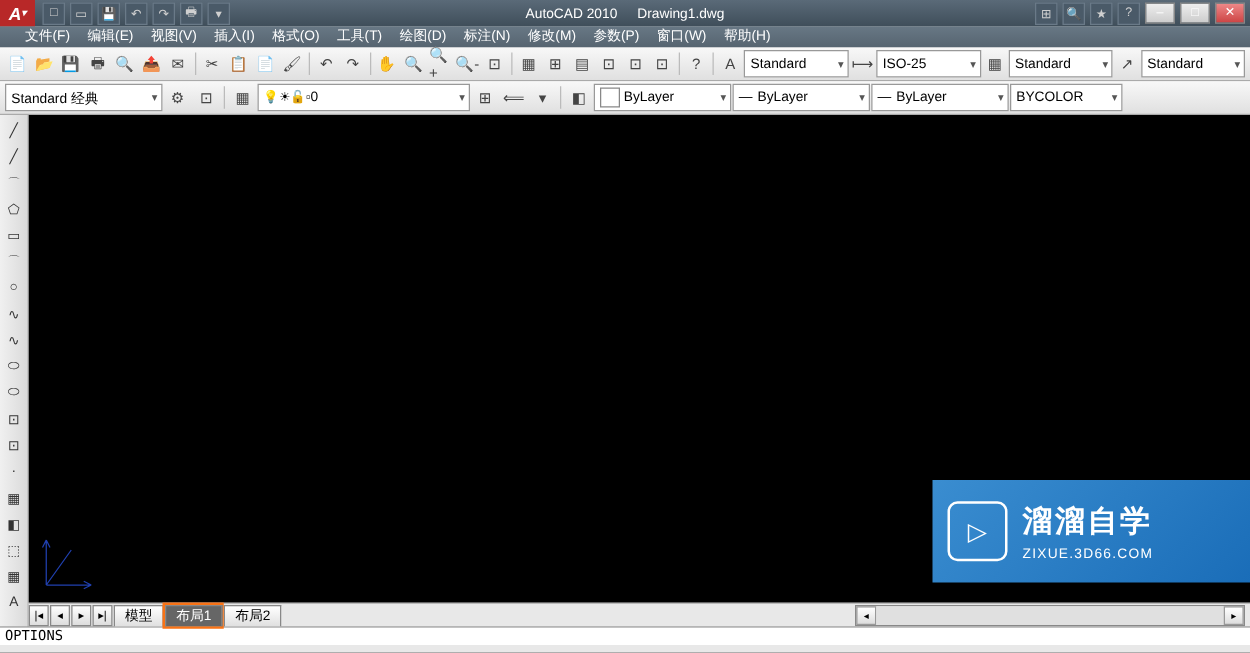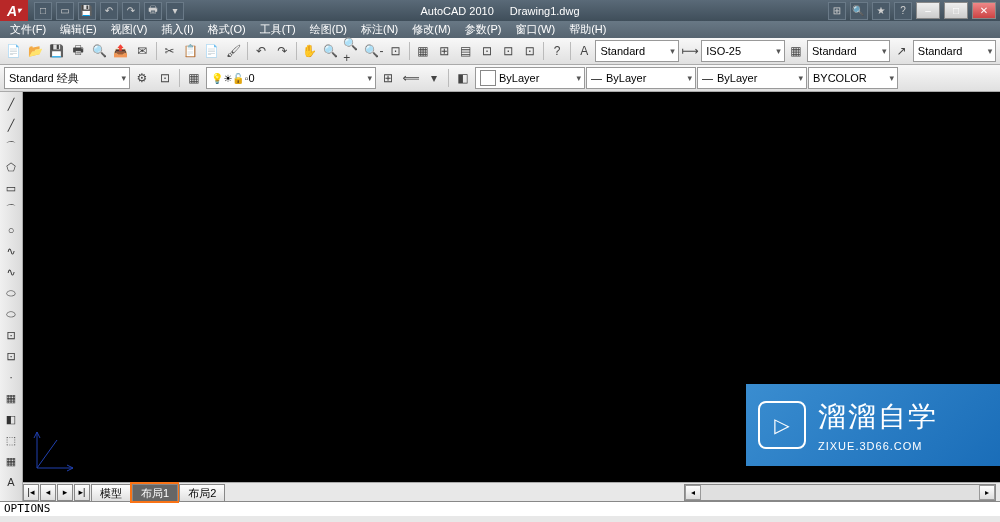--- a/index.html
+++ b/index.html
@@ -5,21 +5,21 @@
 html,body{margin:0;padding:0;width:1000px;height:522px;font-family:"Microsoft YaHei",SimSun,Arial,sans-serif;font-size:11px;background:#e8e8e8;overflow:hidden}
 .titlebar{height:21px;background:linear-gradient(#5a6a78,#3f4e5a);display:flex;align-items:center;color:#fff;position:relative}
 .app-logo{width:28px;height:21px;background:#b82828;color:#fff;display:flex;align-items:center;justify-content:center;font-size:14px;font-weight:bold;font-style:italic}
 .qat{display:flex;align-items:center;gap:4px;padding-left:6px}
 .qat-btn{width:16px;height:16px;border:1px solid #6a7a88;background:#4a5a68;display:flex;align-items:center;justify-content:center;color:#d0d0d0;font-size:10px}
 .title-center{position:absolute;left:50%;transform:translateX(-50%);display:flex;gap:16px;font-size:11px}
 .search-box{position:absolute;right:120px;width:140px;height:16px;background:#fff;border:1px solid #888;color:#999;font-style:italic;font-size:11px;padding:0 3px;line-height:16px}
 .title-right{position:absolute;right:4px;display:flex;gap:4px}
 .win-btn{width:22px;height:15px;border:1px solid #888;background:linear-gradient(#eee,#ccc);display:flex;align-items:center;justify-content:center;font-size:10px}
 .win-close{background:linear-gradient(#e88,#c44);color:#fff}
-.menubar{height:17px;background:linear-gradient(#687885,#566470);display:flex;align-items:flex-start;padding-left:4px;gap:2px}
+.menubar{height:17px;background:linear-gradient(#687885,#566470);display:flex;align-items:flex-start;padding-left:14px;gap:2px}
 .menu-item{color:#fff;font-size:11px;padding:0 6px;height:17px;line-height:17px}
 .toolbar{background:linear-gradient(#f8f8f8,#e0e0e0);border-bottom:1px solid #aaa;display:flex;align-items:center;padding:1px 4px;gap:1px}
 .toolbar1{height:24px}
 .toolbar2{height:24px}
 .tb-btn{width:20px;height:20px;border:1px solid transparent;display:flex;align-items:center;justify-content:center;font-size:12px;color:#444}
 .tb-sep{width:1px;height:18px;background:#bbb;margin:0 2px}
 .dropdown{height:20px;border:1px solid #999;background:#fff;display:flex;align-items:center;padding:0 4px;font-size:11px;position:relative}
 .dropdown::after{content:"▾";position:absolute;right:3px;font-size:9px;color:#555}
 .dd-workspace{width:116px}
 .dd-layer{width:160px}
@@ -36,21 +36,21 @@
 .tab{padding:0 8px;height:16px;line-height:16px;border:1px solid #888;border-bottom:none;background:linear-gradient(#fff,#e0e0e0);margin-right:-1px}
 .tab.active{background:#666;color:#fff}
 .red-box{border:2px solid #f97316;box-sizing:border-box;position:relative}
 .hscroll{position:absolute;right:4px;bottom:0;width:310px;height:15px;border:1px solid #888;background:#e8e8e8;display:flex}
 .scroll-btn{width:14px;height:13px;border:1px solid #999;background:linear-gradient(#fff,#ddd);display:flex;align-items:center;justify-content:center;font-size:8px}
 .scroll-track{flex:1;background:#e0e0e0}
 .cmdline{height:14px;background:#fff;border-top:1px solid #888;padding:0 4px;font-family:monospace;font-size:11px;line-height:14px}
 .watermark{position:absolute;right:0;bottom:16px;width:230px;height:82px;background:linear-gradient(135deg,#3a8dd0,#1a6db8);display:flex;align-items:center;padding:0 12px;gap:12px;color:#fff}
 .wm-icon{width:44px;height:44px;border:2px solid #fff;border-radius:8px;display:flex;align-items:center;justify-content:center;font-size:20px}
 .wm-text{display:flex;flex-direction:column;gap:4px}
-.wm-big{font-size:28px;font-weight:normal;letter-spacing:2px}
+.wm-big{font-size:24px;font-weight:bold;letter-spacing:2px}
 .wm-small{font-size:11px;letter-spacing:1px}
 svg{display:block}
 .layer-ico{display:flex;align-items:center;gap:2px;font-size:10px}
 </style>
 </head>
 <body>
 
 <div class="titlebar">
   <div class="app-logo">A<span style="font-size:8px">▾</span></div>
   <div class="qat">

